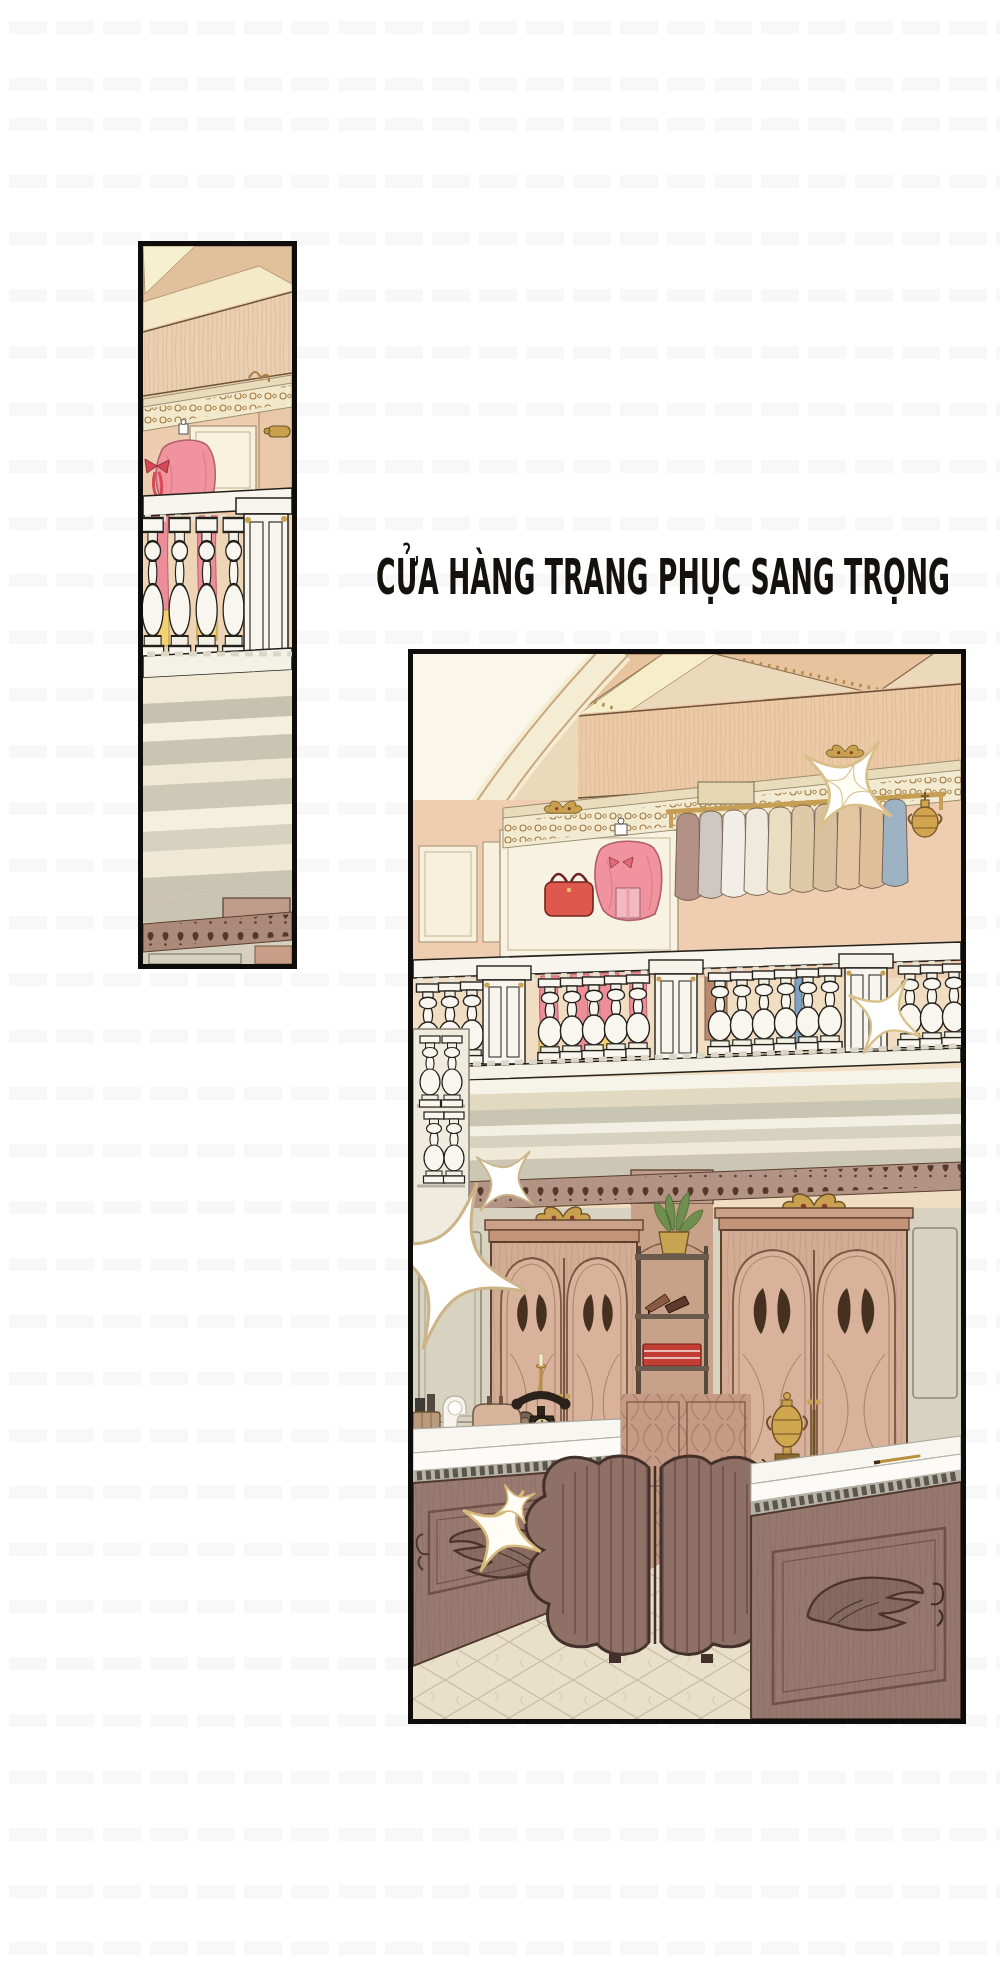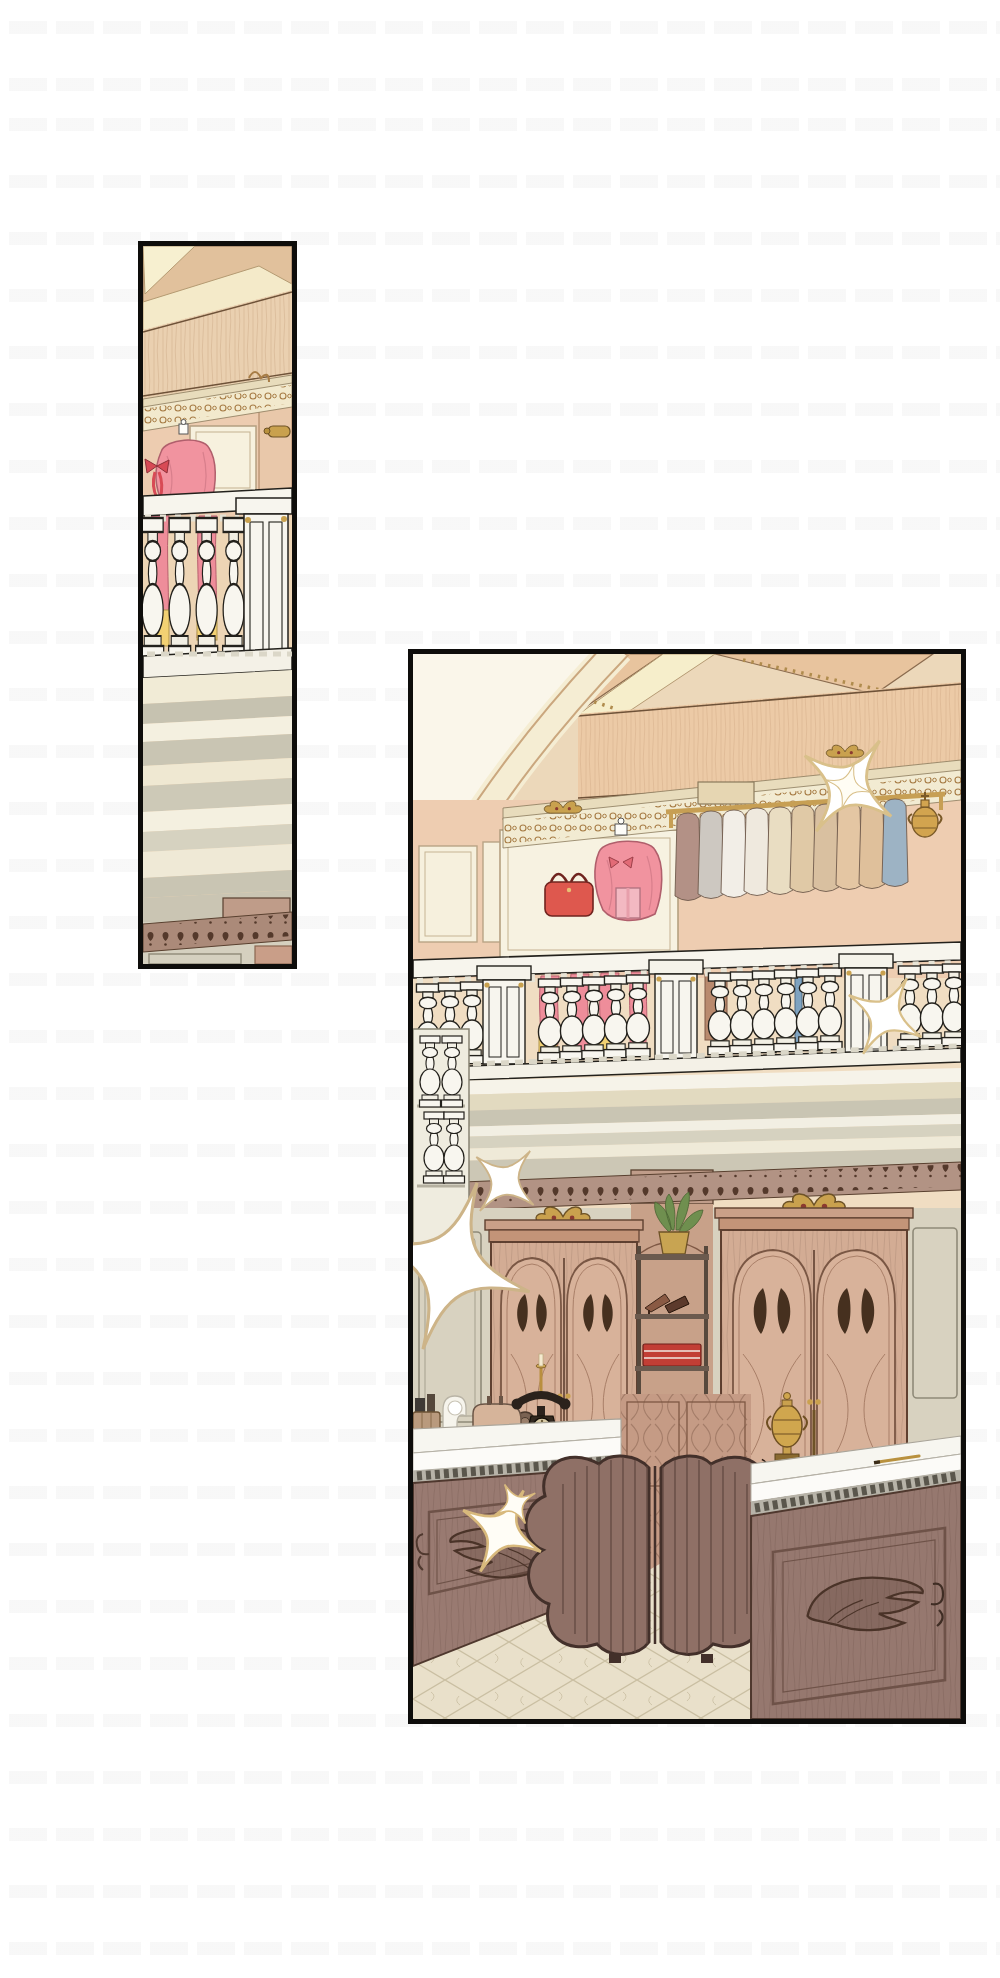--- a/index.html
+++ b/index.html
@@ -138,20 +138,25 @@
         <rect x="0" y="676" width="149" height="42" fill="#d5d0bf"></rect>
         <rect x="80" y="652" width="67" height="26" fill="#bf9c89" stroke="#59402f" stroke-width="1.2"></rect>
         <polygon points="0,678 149,666 149,694 0,706" fill="#ab8a79" stroke="#59402f" stroke-width="1"></polygon>
         <polygon points="0,680 149,668 149,690 0,702" fill="url(#ornL)"></polygon>
         <rect x="6" y="708" width="92" height="10" fill="none" stroke="#8f8a78" stroke-width="1.4"></rect>
         <rect x="112" y="700" width="37" height="18" fill="#c99e88" stroke="#8a6750" stroke-width="1.2"></rect>
       </g>
     </svg>
   </figure>
 
+  <h1 class="caption">
+    <svg width="590" height="62" viewBox="0 0 590 62">
+      <text x="295" y="46" text-anchor="middle" textLength="574" lengthAdjust="spacingAndGlyphs">CỬA HÀNG TRANG PHỤC SANG TRỌNG</text>
+    </svg>
+  </h1>
 
   <figure class="panel panel-main" aria-label="Luxury clothing store interior: vaulted cream ceiling, upper gallery with pink-dressed mannequin, red handbag, brass rack of folded garments, white balustrade, two carved wooden wardrobes with butterfly doors, display shelf with plant, shoes and folded red and blue clothes, wooden counters with white marble tops, antique telephone, sewing machine, golden urn, flower-shaped wooden screen, sparkles, tiled floor">
     <svg width="548" height="1065" viewBox="0 0 548 1065">
       <defs>
         <pattern id="goldM" width="15" height="12" patternUnits="userSpaceOnUse">
           <circle cx="5" cy="6" r="3" fill="none" stroke="#a77c45" stroke-width="1.1"></circle>
           <circle cx="11.5" cy="6" r="1.8" fill="none" stroke="#a77c45" stroke-width="1"></circle>
         </pattern>
         <pattern id="ornM" width="15" height="24" patternUnits="userSpaceOnUse">
           <path d="M7.5,5 C3.5,5 3.5,11 7.5,14 C11.5,11 11.5,5 7.5,5 Z" fill="#54392b"></path>

